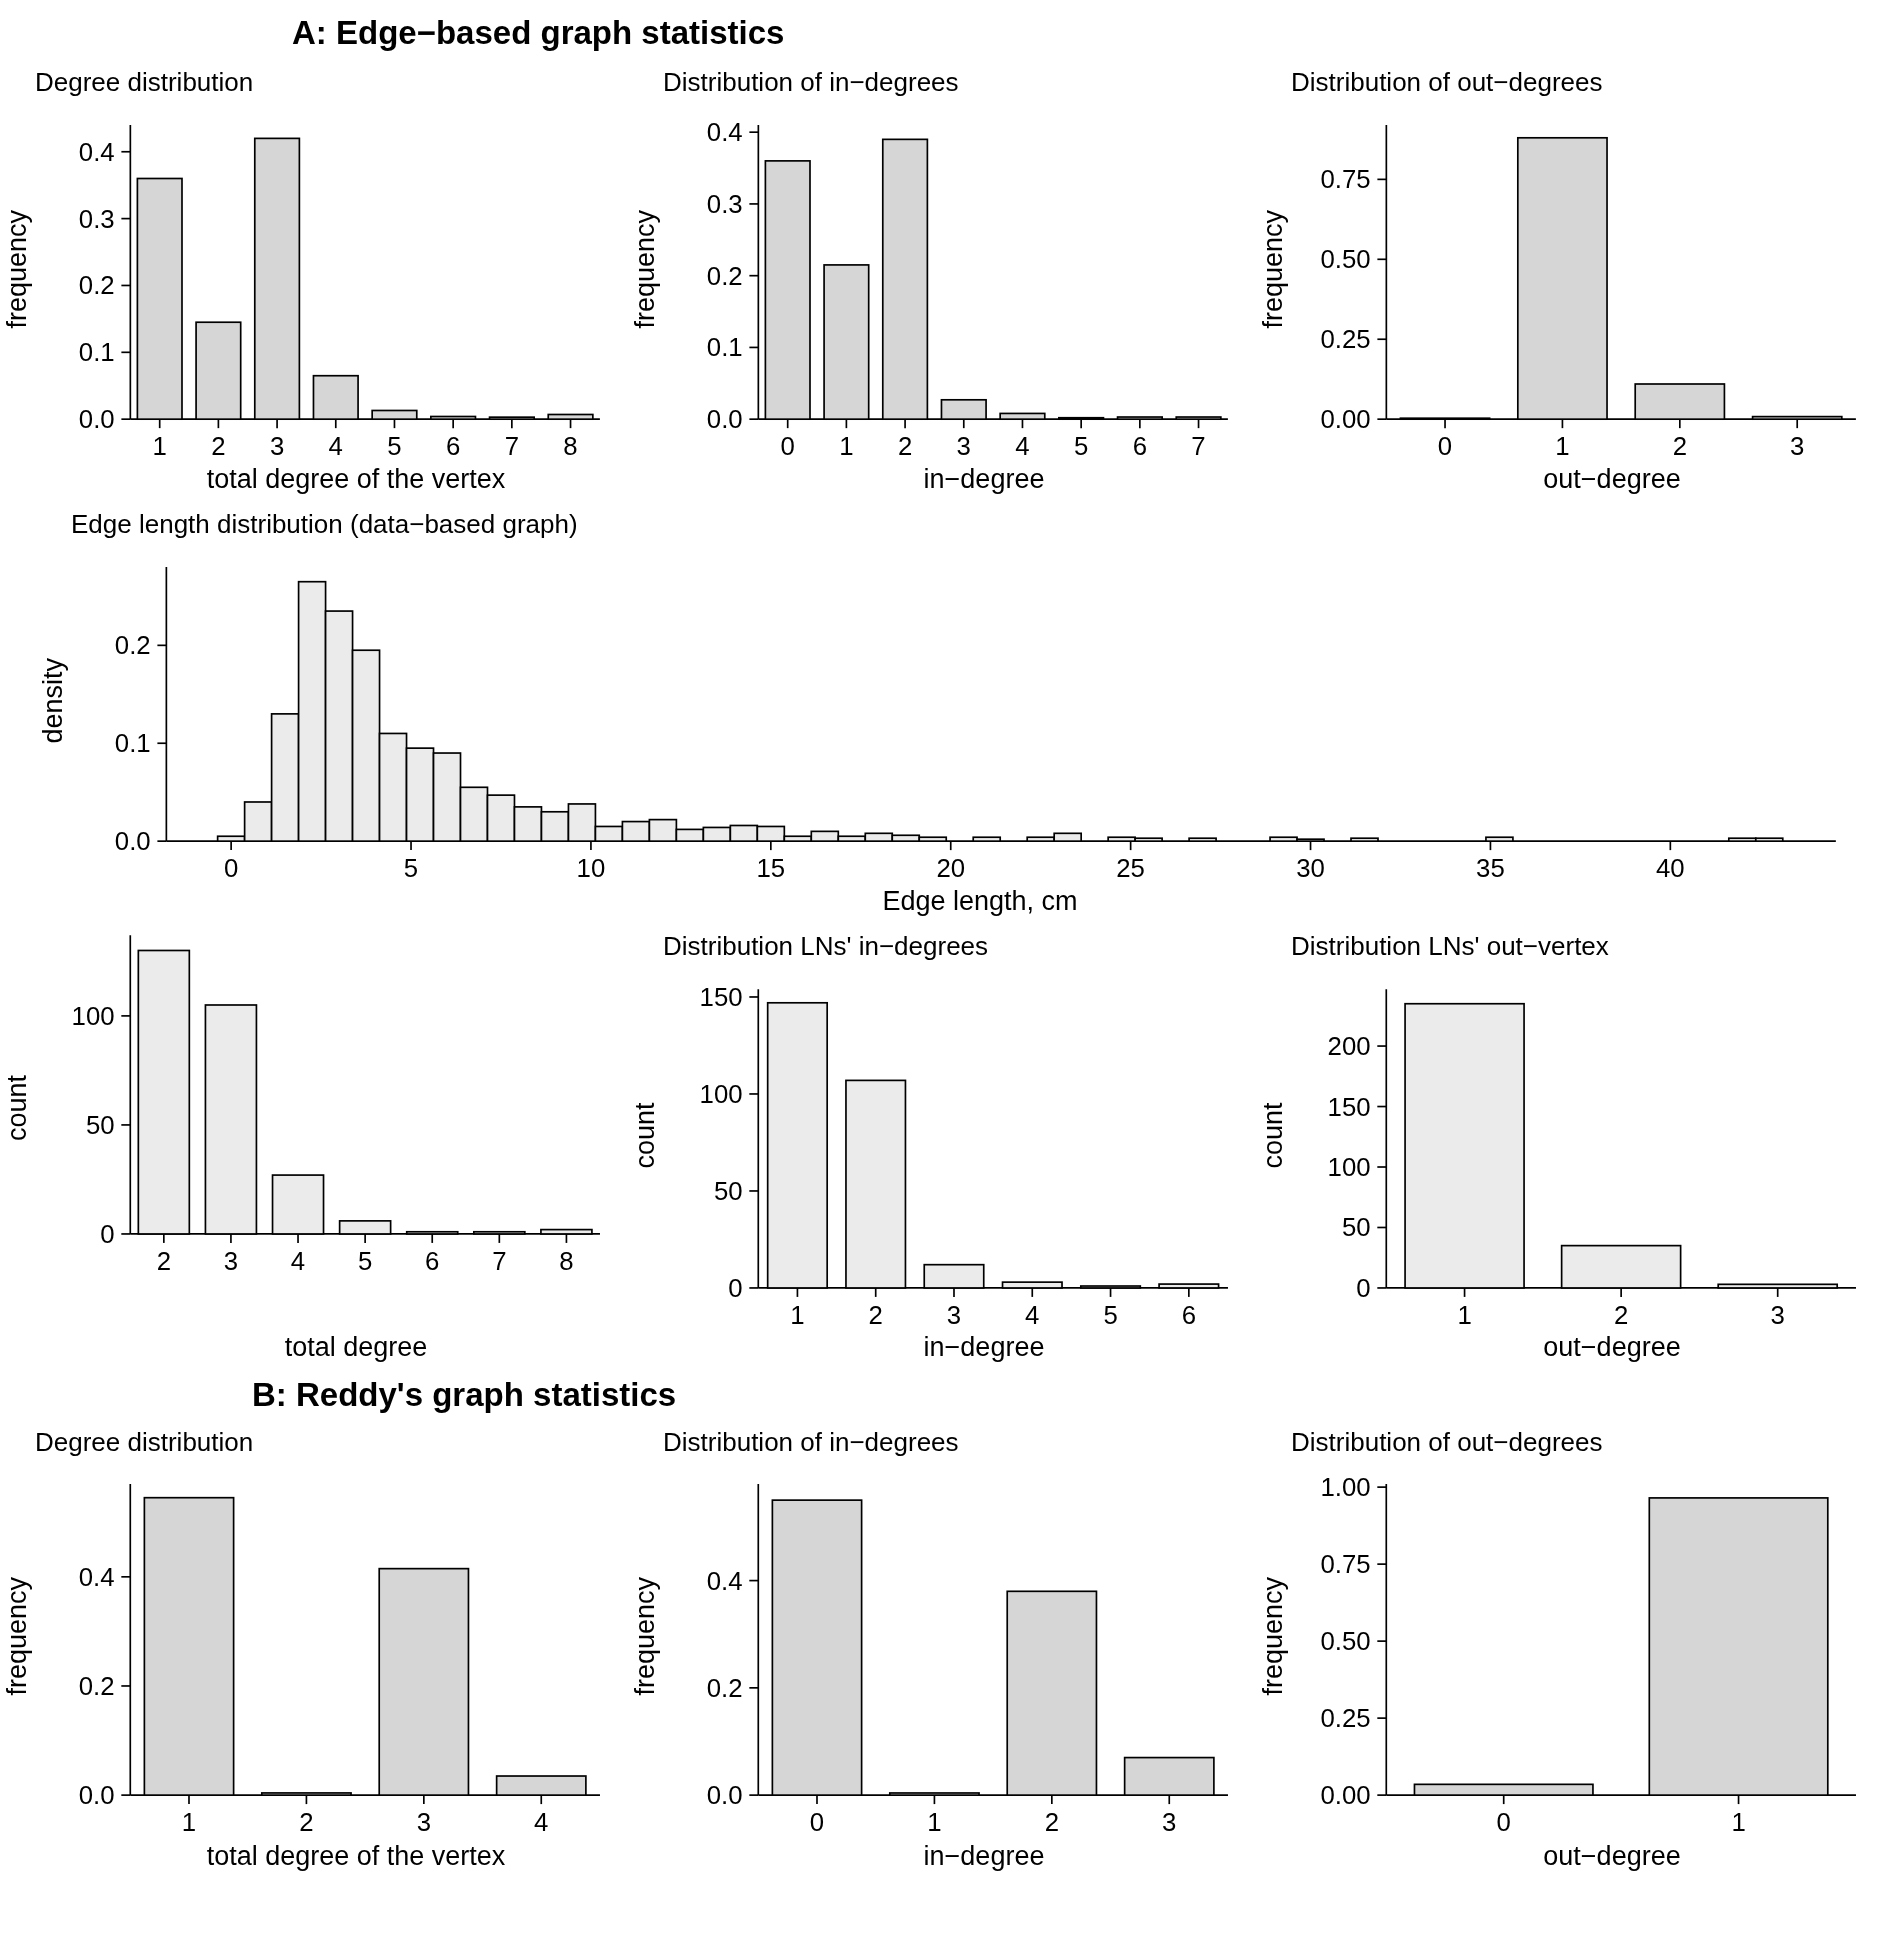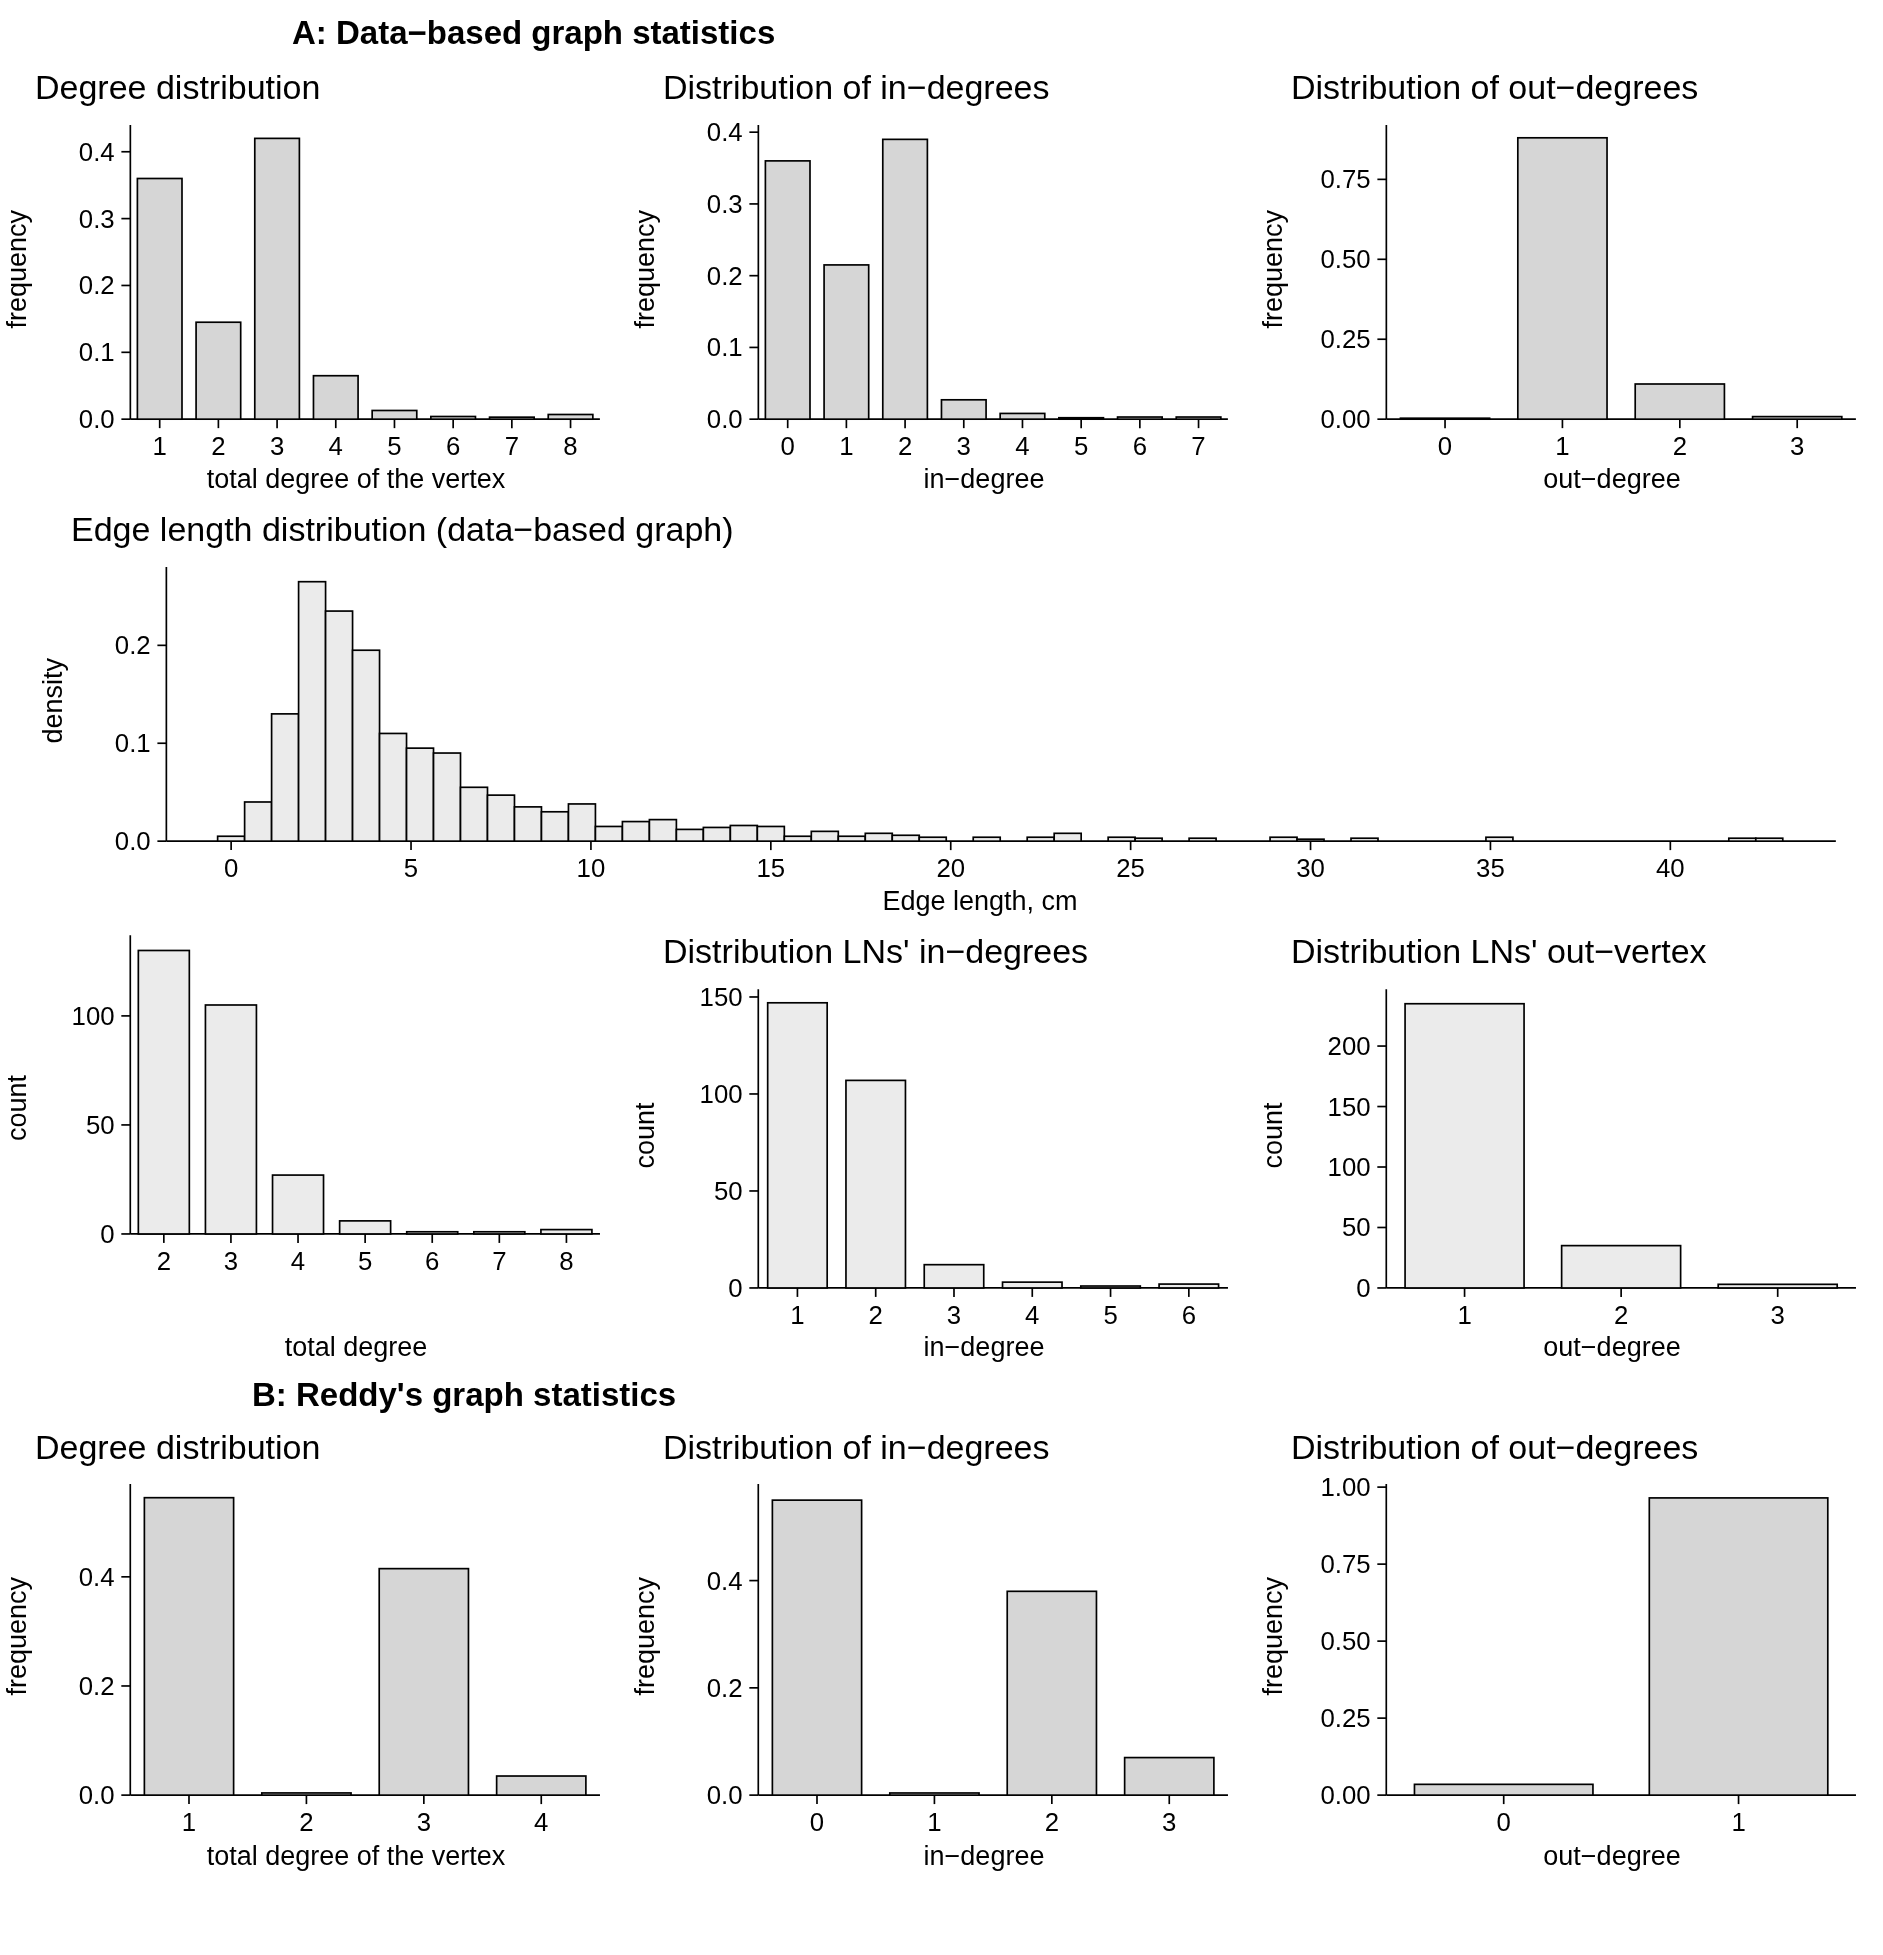--- a/index.html
+++ b/index.html
@@ -15,21 +15,21 @@
   .panel-title.pb{padding:7.8px 0 2.2px 252px;}
   .row{display:flex;width:1884px;}
   .chart{margin:0;display:flex;flex-direction:column;box-sizing:border-box;}
   .row.three .chart{width:628px;}
   .row.one .chart{width:1840px;padding-left:36px;}
   .chart.r1{height:442px;}
   .chart.r2{height:422px;}
   .chart.r3{height:446px;}
   .chart.r4{height:459px;}
   .chart-title{
-    font-size:34px;line-height:1.25;padding:9px 0 3.4px 35px;height:41px;box-sizing:content-box;
+    font-size:26px;line-height:1.25;padding:9px 0 3.4px 35px;height:41px;box-sizing:content-box;
     white-space:nowrap;
   }
   .chart-body{flex:1;display:flex;min-height:0;}
   .ylab{
     width:35px;display:flex;align-items:center;justify-content:center;
     writing-mode:vertical-rl;transform:rotate(180deg);
     font-size:27px;padding-top:37px; 
     box-sizing:border-box;
   }
   .plot{flex:1;min-width:0;position:relative;}
@@ -38,21 +38,21 @@
     height:35px;font-size:27px;text-align:center;padding-left:84px;
     box-sizing:border-box;
   }
   svg text{font-family:"Liberation Sans",sans-serif;font-size:46px;fill:#000;}
 </style>
 </head>
 <body>
 
 <div class="page">
 
-  <div class="panel-title pa">A: Data−based graph statistics</div>
+  <div class="panel-title pa">A: Edge−based graph statistics</div>
 
   <div class="row three">
     <figure class="chart r1">
       <div class="chart-title">Degree distribution</div>
       <div class="chart-body">
         <div class="ylab">frequency</div>
         <div class="plot">
             <svg width="593" height="353" viewBox="0 0 1058 630">
               <line x1="170" y1="25" x2="170" y2="550" stroke="#000000" stroke-width="3"></line>
               <line x1="170" y1="550" x2="1008" y2="550" stroke="#000000" stroke-width="3"></line>

